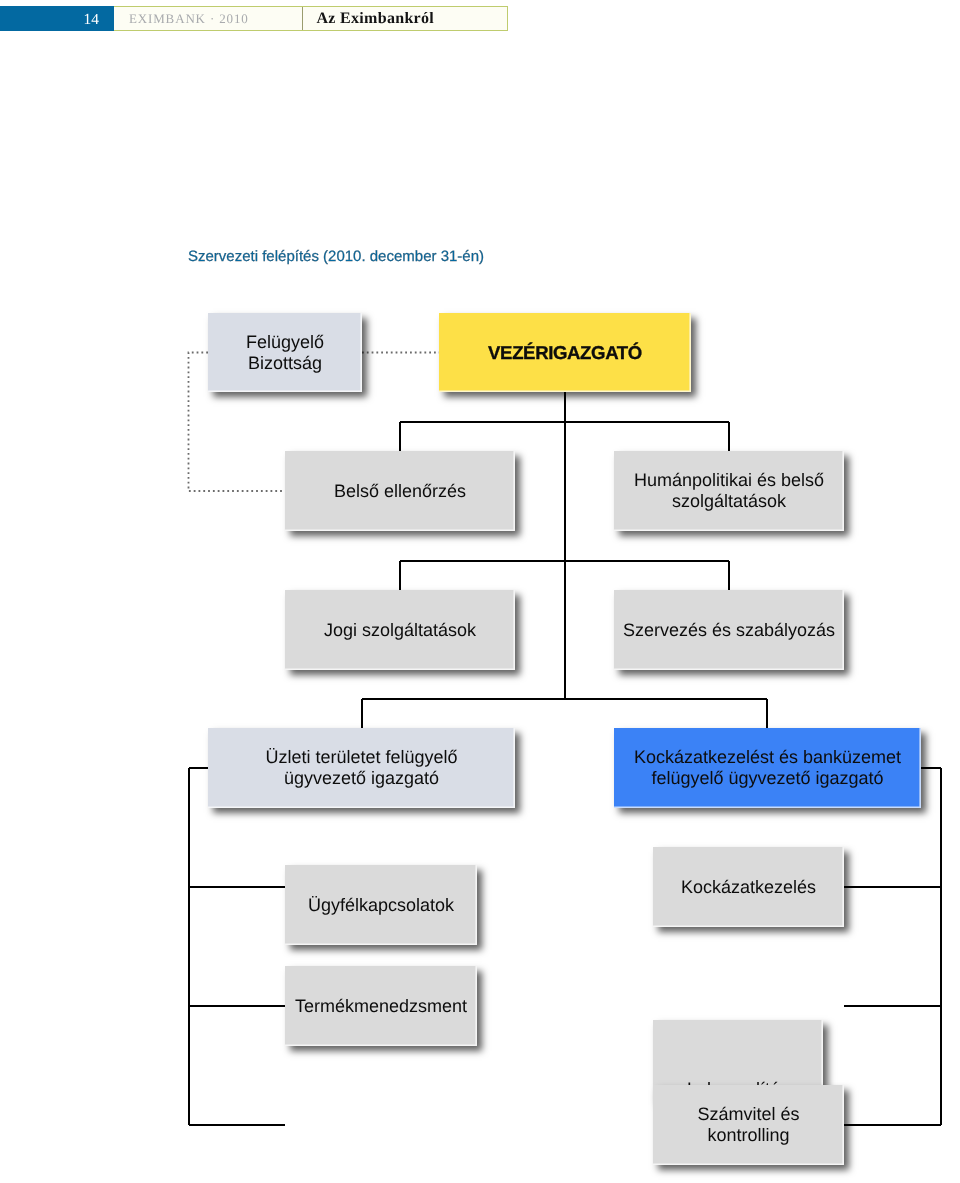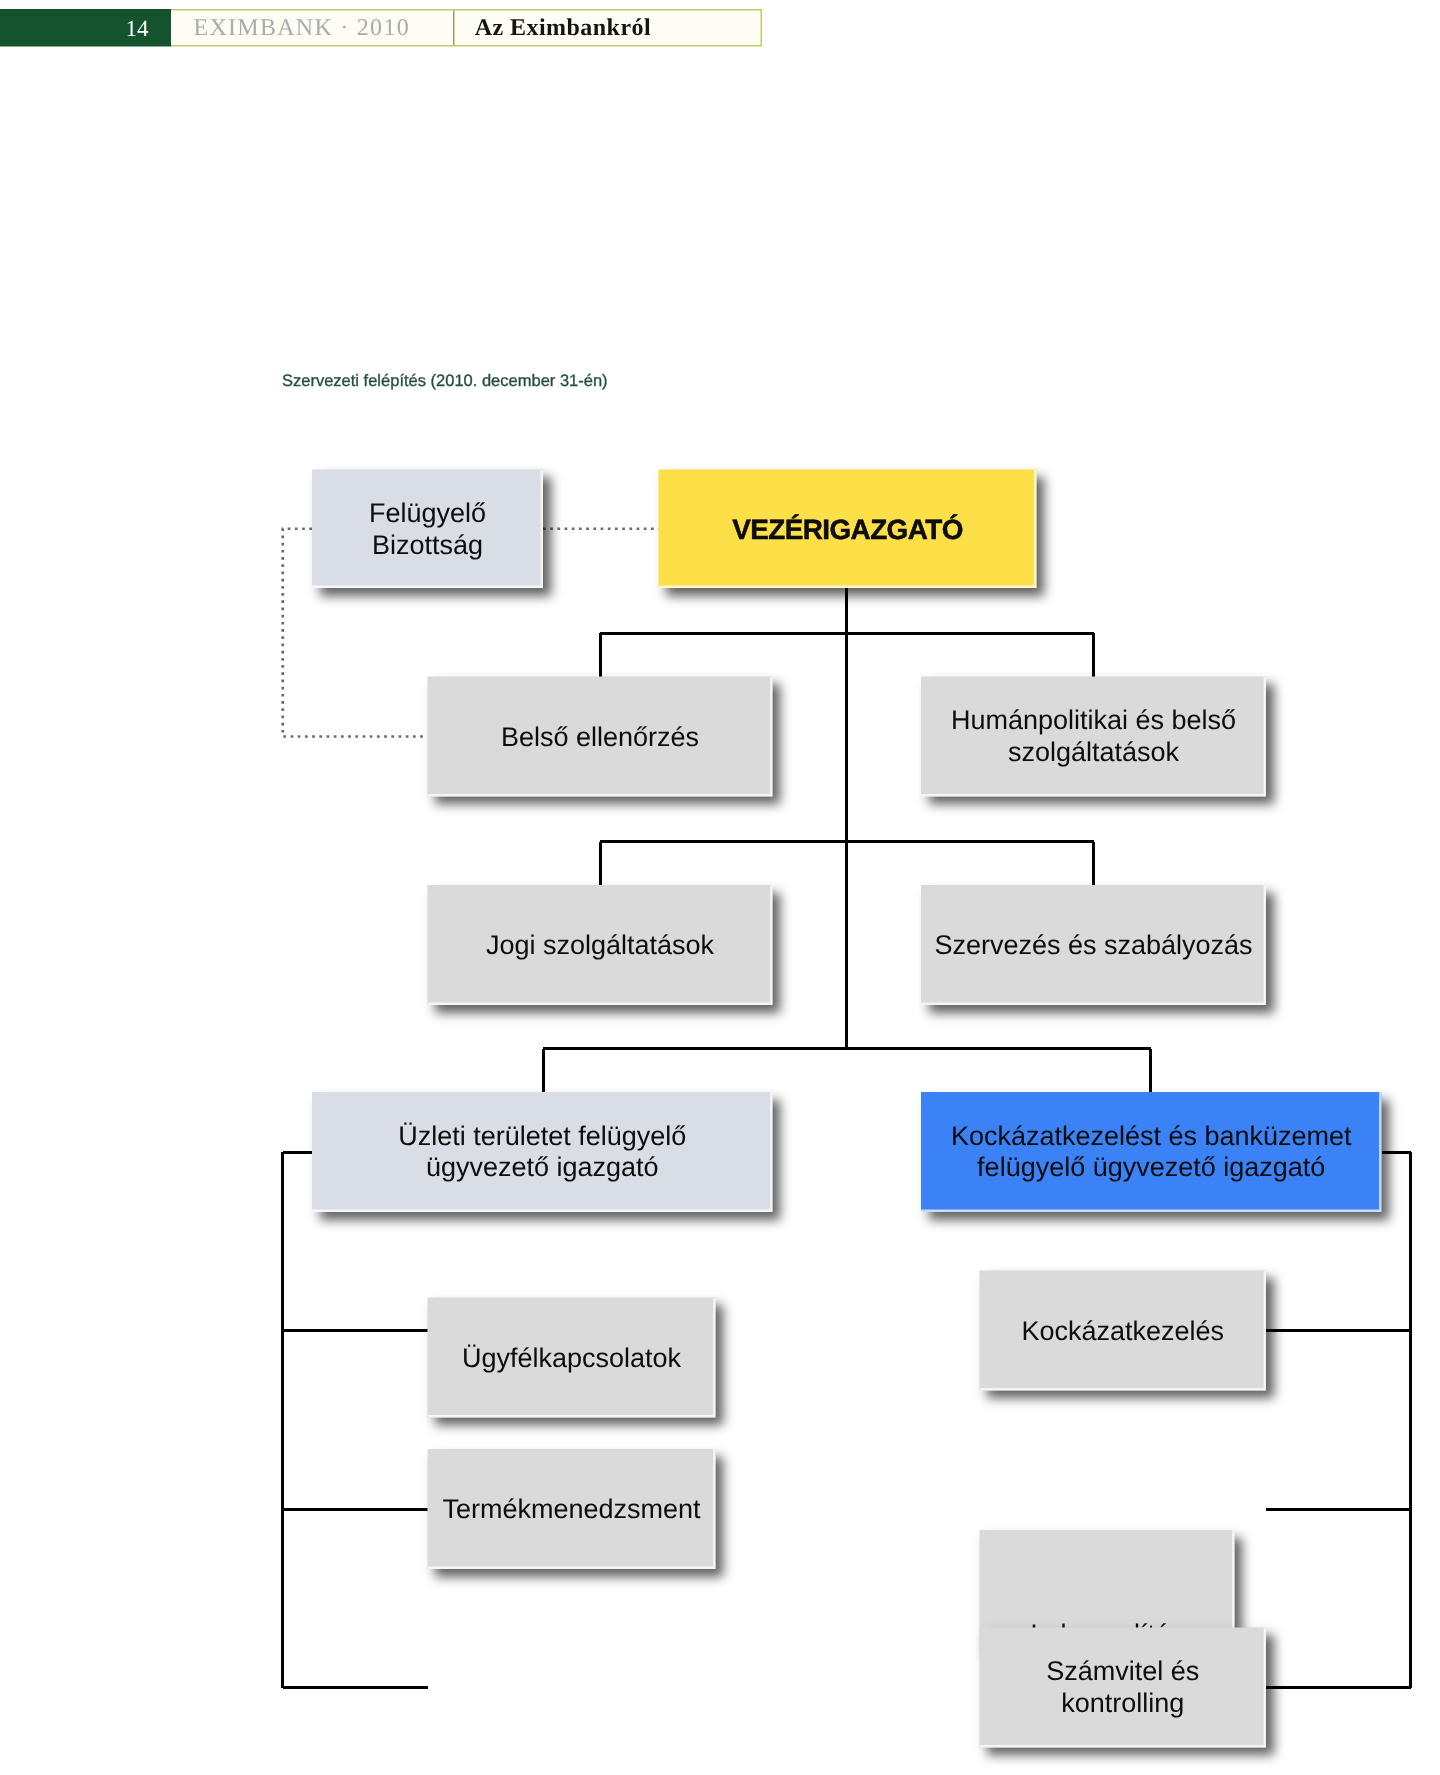--- a/index.html
+++ b/index.html
@@ -11,46 +11,46 @@
   
   .hdr{position:absolute;left:0;top:6px;width:508px;height:25px;}
   .hdr-frame{position:absolute;left:113px;top:0;width:395px;height:25px;
              box-sizing:border-box;border:1.4px solid #bfcc6e;background:#fdfdf4;}
   .hdr-green{position:absolute;left:0;top:0;width:114px;height:25px;background:#9dc51b;}
   .hdr-pageno{position:absolute;left:0;top:0;width:99px;height:25px;
               line-height:27.5px;text-align:right;color:#ffffff;
               font-family:"Liberation Serif",serif;font-size:15.4px;letter-spacing:0px;}
   .hdr-div{position:absolute;left:301.5px;top:1px;width:1px;height:23px;background:#9a9c6e;}
   .hdr-t1{position:absolute;left:129px;top:0;height:25px;line-height:25.5px;
-          font-family:"Liberation Serif",serif;font-size:16px;color:#a9abae;letter-spacing:0.85px;}
+          font-family:"Liberation Serif",serif;font-size:13px;color:#a9abae;letter-spacing:0.85px;}
   .hdr-t2{position:absolute;left:316.5px;top:0;height:25px;line-height:25.5px;
           font-family:"Liberation Serif",serif;font-size:16px;color:#141414;font-weight:bold;letter-spacing:.3px;}
 
   
-  .title{position:absolute;left:188px;top:248px;font-size:11px;color:#14532d;letter-spacing:0px;
+  .title{position:absolute;left:188px;top:248px;font-size:15px;color:#0369a1;letter-spacing:0px;
          -webkit-text-stroke:0.25px #46535f;}
 
   
   .chart{position:absolute;left:0;top:0;width:960px;height:1183px;}
   .node{position:absolute;box-sizing:border-box;display:flex;align-items:center;justify-content:center;
         text-align:center;font-size:18px;color:#0d0d0d;line-height:21px;
         box-shadow:inset -1.6px -1.6px 0 rgba(255,255,255,.72), 5px 5px 7px rgba(0,0,0,.62);}
   .blue{background:#d9dde6;}
   .gray{background:#dadada;}
   .node.bold{font-weight:bold;font-size:18.6px;letter-spacing:-0.38px;-webkit-text-stroke:0.3px #000;}
   svg.links{position:absolute;left:0;top:0;width:960px;height:1183px;pointer-events:none;}
 </style>
 </head>
 <body>
 
 <div class="page">
 
   <div class="hdr">
     <div class="hdr-frame" style="border-color: rgb(191, 204, 110);"></div>
-    <div class="hdr-green" style="background: #14532d;">
+    <div class="hdr-green" style="background: #0369a1;">
       <div class="hdr-pageno">14</div>
     </div>
     <div class="hdr-div"></div>
     <div class="hdr-t1">EXIMBANK · 2010</div>
     <div class="hdr-t2">Az Eximbankról</div>
   </div>
 
   <div class="title">Szervezeti felépítés (2010. december 31-én)</div>
 
   <div class="chart">

